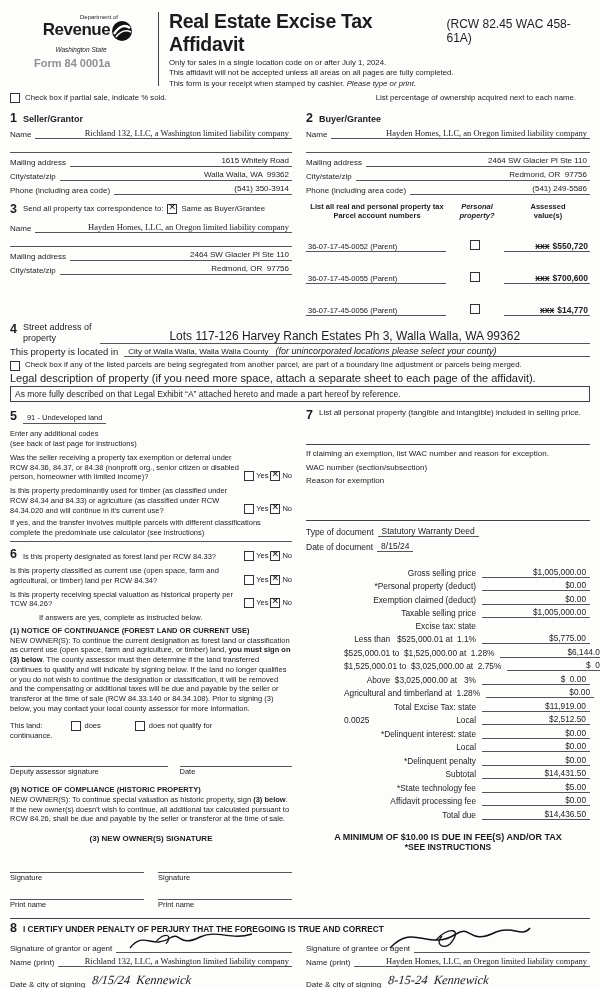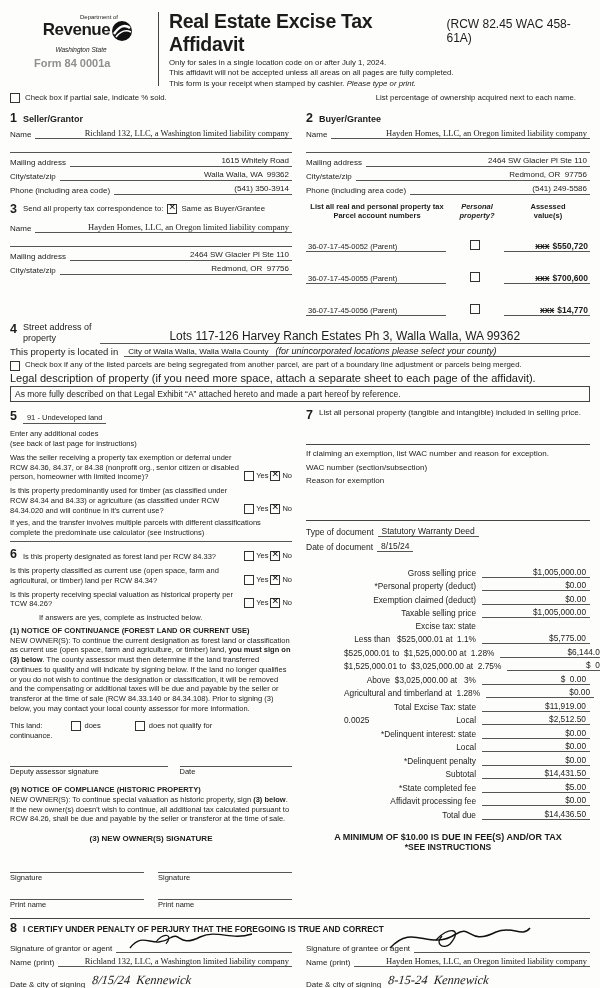--- a/index.html
+++ b/index.html
@@ -445,21 +445,21 @@
               <span class="t-lbl">*Delinquent penalty</span>
               <span class="t-val">$0.00</span>
             </div>
         <div class="trow">
               <span class="t-pre"></span>
               <span class="t-lbl">Subtotal</span>
               <span class="t-val">$14,431.50</span>
             </div>
         <div class="trow">
               <span class="t-pre"></span>
-              <span class="t-lbl">*State completed fee</span>
+              <span class="t-lbl">*State technology fee</span>
               <span class="t-val">$5.00</span>
             </div>
         <div class="trow">
               <span class="t-pre"></span>
               <span class="t-lbl">Affidavit processing fee</span>
               <span class="t-val">$0.00</span>
             </div>
         <div class="trow">
               <span class="t-pre"></span>
               <span class="t-lbl">Total due</span>

